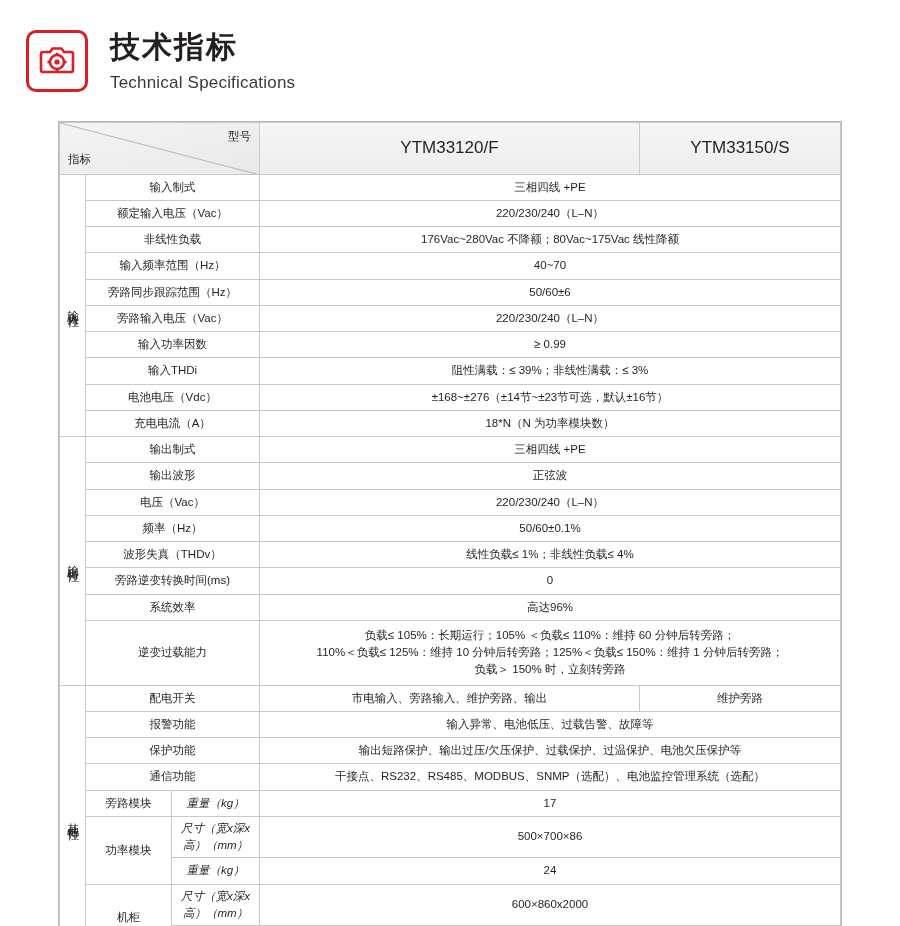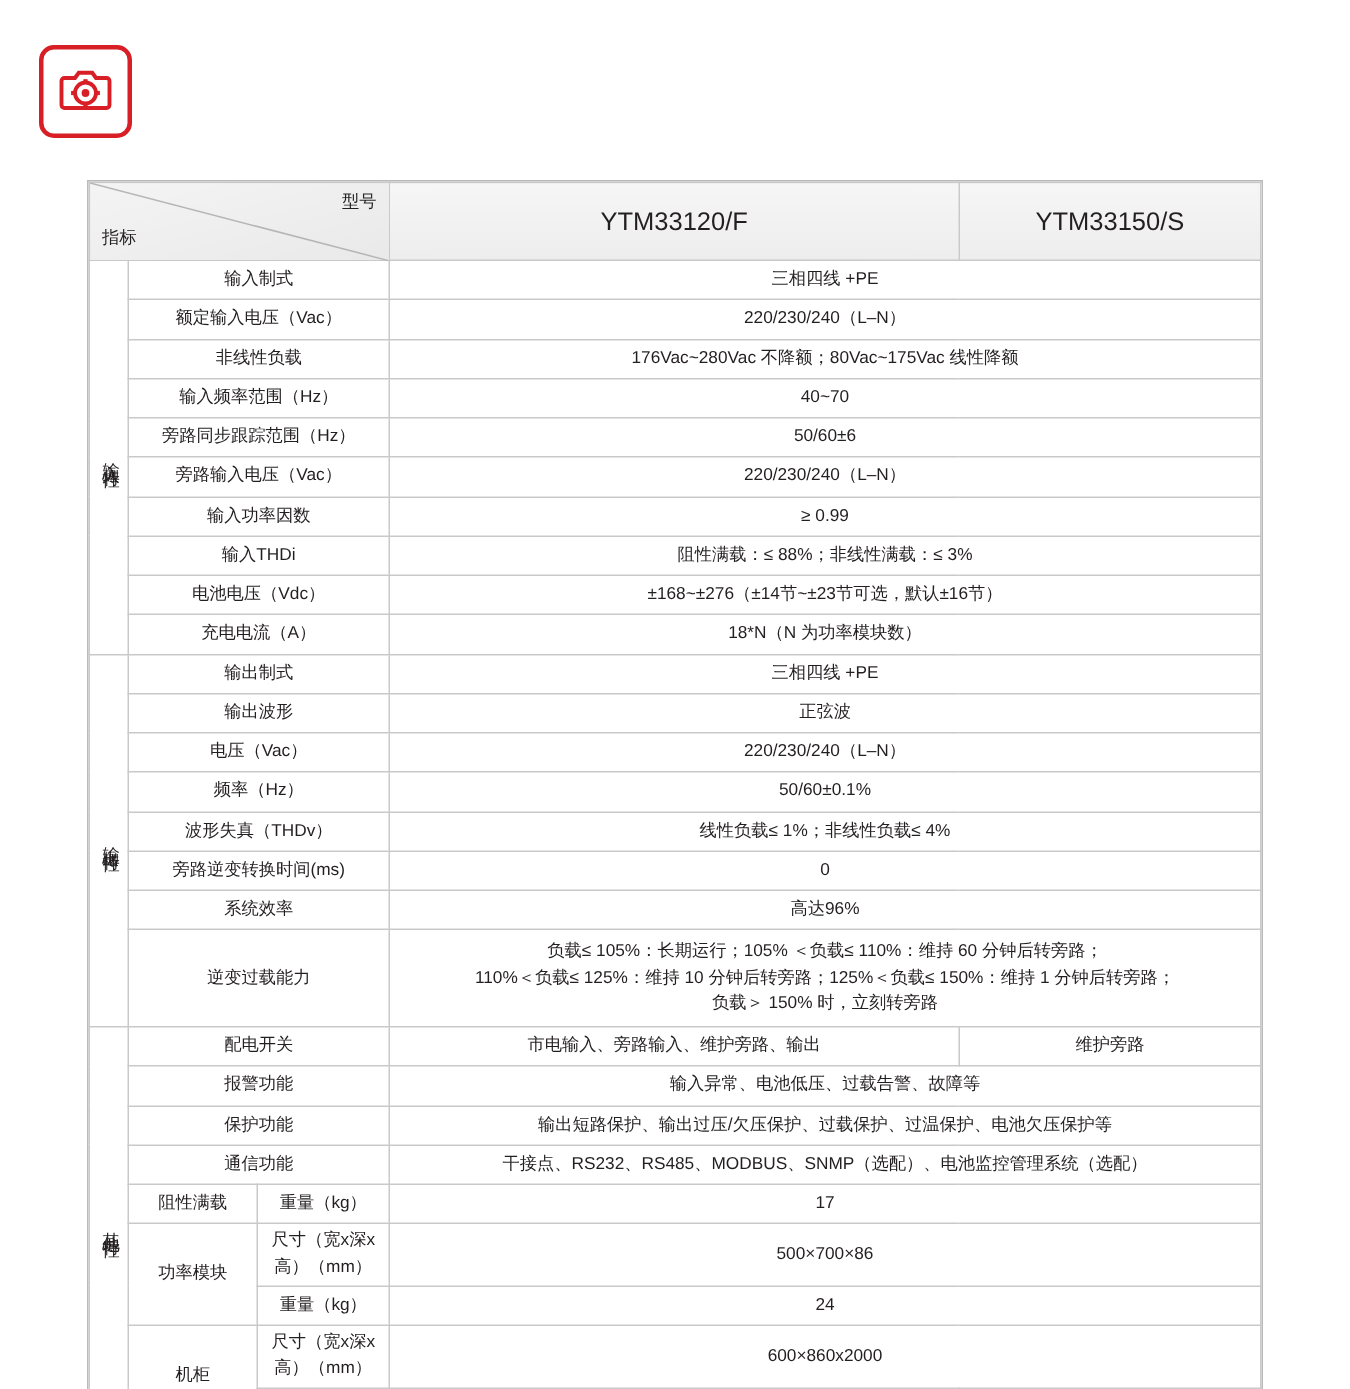--- a/index.html
+++ b/index.html
@@ -101,21 +101,21 @@
     display:inline-block;
     writing-mode: vertical-rl;
     text-orientation: upright;
     letter-spacing: 2px;
   }
   .rowlabel {
     width: 174px;
     text-align: center;
   }
   .sublabel-a { width: 86px; }
-  .sublabel-b { width: 88px; }
+  .sublabel-b { width: 88px; font-style: italic; }
   .val { }
   .two-line { line-height: 1.35; }
   tr.r { height: 25px; }
 </style>
 </head>
 <body>
 
 <div class="header">
   <div class="logo-badge">
     <svg width="40" height="38" viewBox="0 0 40 38" aria-hidden="true">
@@ -125,20 +125,24 @@
       </g>
       <g fill="#d81f26">
         <circle cx="20" cy="20" r="2.6"></circle>
         <rect x="18.6" y="10.8" width="2.8" height="3.2"></rect>
         <rect x="18.6" y="26" width="2.8" height="3.2"></rect>
         <rect x="10.4" y="18.6" width="3.2" height="2.8"></rect>
         <rect x="26.4" y="18.6" width="3.2" height="2.8"></rect>
       </g>
     </svg>
   </div>
+  <div class="header-text">
+    <div class="title-cn">技术指标</div>
+    <div class="title-en">Technical Specifications</div>
+  </div>
 </div>
 
 <div class="table-wrap">
 <table class="spec">
   <tbody>
 
     <tr>
       <td class="hdr-corner" colspan="3">
         <svg class="diag" viewBox="0 0 200 52" preserveAspectRatio="none">
           <line x1="0" y1="0" x2="200" y2="52" stroke="#b5b5b5" stroke-width="1"></line>
@@ -174,21 +178,21 @@
     <tr class="r">
       <td class="rowlabel" colspan="2">旁路输入电压（Vac）</td>
       <td class="val" colspan="2">220/230/240（L–N）</td>
     </tr>
     <tr class="r">
       <td class="rowlabel" colspan="2">输入功率因数</td>
       <td class="val" colspan="2">≥ 0.99</td>
     </tr>
     <tr class="r">
       <td class="rowlabel" colspan="2">输入THDi</td>
-      <td class="val" colspan="2">阻性满载：≤ 88%；非线性满载：≤ 3%</td>
+      <td class="val" colspan="2">阻性满载：≤ 39%；非线性满载：≤ 3%</td>
     </tr>
     <tr class="r">
       <td class="rowlabel" colspan="2">电池电压（Vdc）</td>
       <td class="val" colspan="2">±168~±276（±14节~±23节可选，默认±16节）</td>
     </tr>
     <tr class="r">
       <td class="rowlabel" colspan="2">充电电流（A）</td>
       <td class="val" colspan="2">18*N（N 为功率模块数）</td>
     </tr>
 
@@ -241,21 +245,21 @@
     <tr class="r">
       <td class="rowlabel" colspan="2">保护功能</td>
       <td class="val" colspan="2">输出短路保护、输出过压/欠压保护、过载保护、过温保护、电池欠压保护等</td>
     </tr>
     <tr class="r">
       <td class="rowlabel" colspan="2">通信功能</td>
       <td class="val" colspan="2">干接点、RS232、RS485、MODBUS、SNMP（选配）、电池监控管理系统（选配）</td>
     </tr>
 
     <tr class="r">
-      <td class="sublabel-a">阻性满载</td>
+      <td class="sublabel-a">旁路模块</td>
       <td class="sublabel-b">重量（kg）</td>
       <td class="val" colspan="2">17</td>
     </tr>
 
     <tr>
       <td class="sublabel-a" rowspan="2">功率模块</td>
       <td class="sublabel-b two-line" style="padding:3px 4px;">尺寸（宽x深x高）（mm）</td>
       <td class="val" colspan="2">500×700×86</td>
     </tr>
     <tr class="r">

